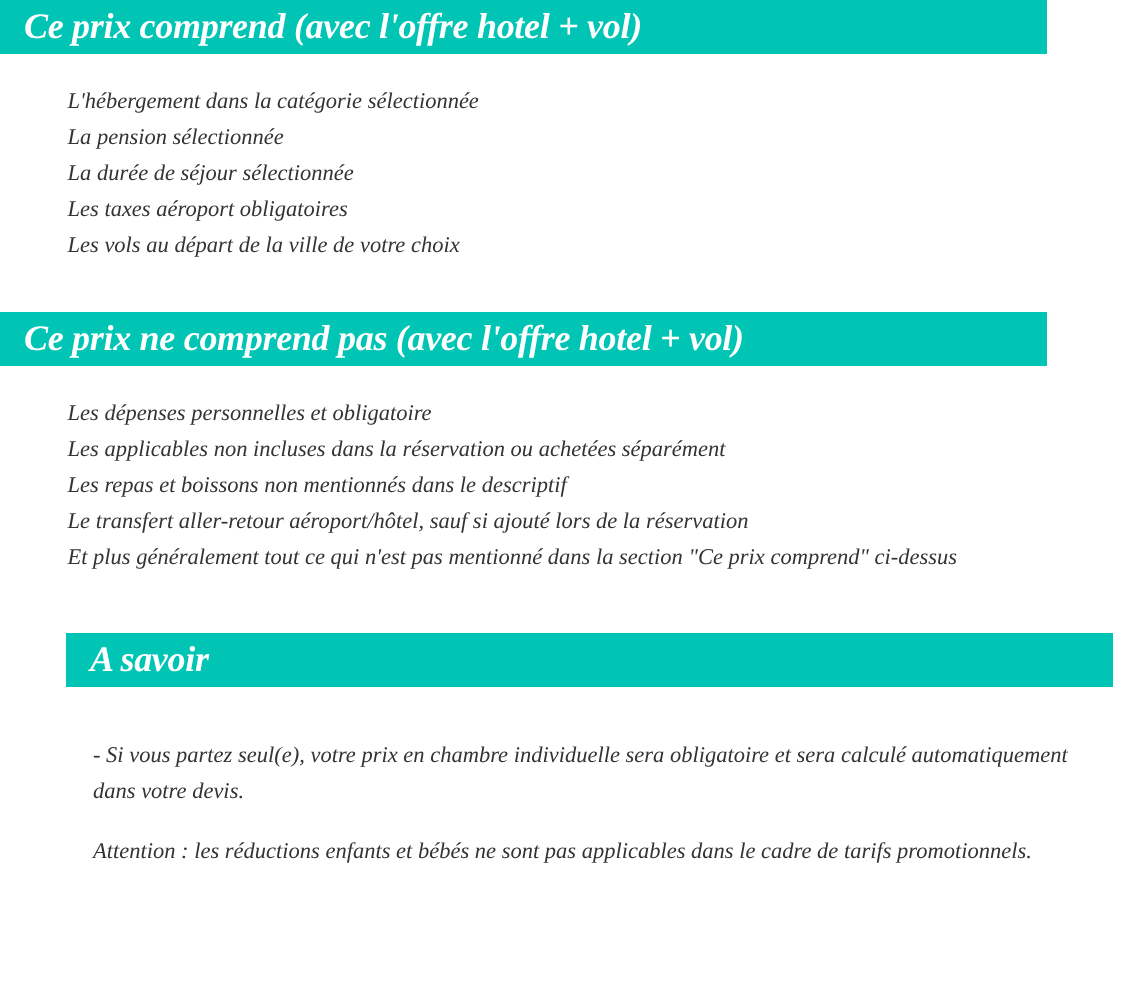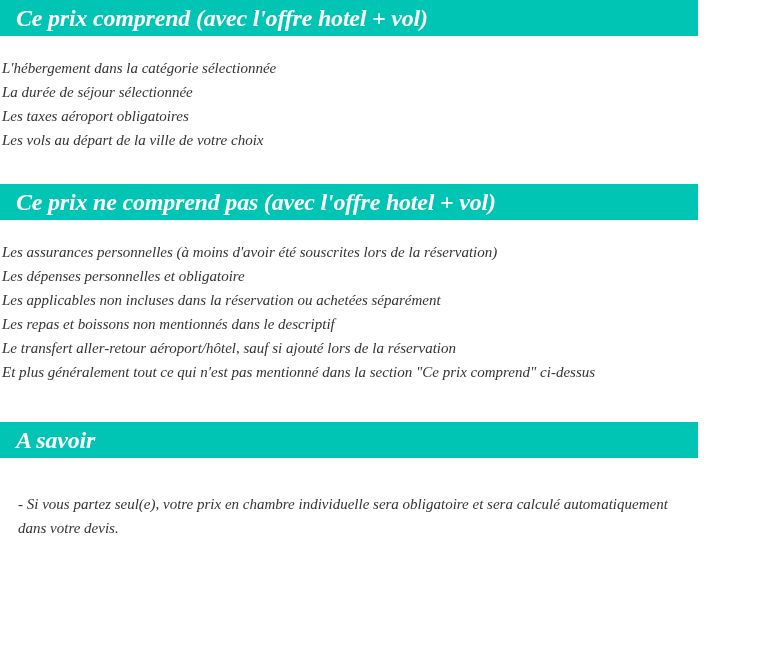--- a/index.html
+++ b/index.html
@@ -47,69 +47,71 @@
     padding: 0;
   }
   .item {
     font-family: "Liberation Serif", serif;
     font-style: italic;
     font-size: 15px;
     line-height: 24px;
     color: #333333;
     padding: 0 8px 0 2px;
     white-space: nowrap;
+    margin-left: 43px;
   }
   .para {
     font-family: "Liberation Serif", serif;
     font-style: italic;
     font-size: 15px;
     line-height: 24px;
     color: #333333;
     padding: 0 10px 0 2px;
     margin: 16px;
   }
   
   #sec-included .section-header { margin-top: 0; }
   #sec-included .section-body { padding-top: 20px; }
   #sec-excluded { margin-top: 32px; }
   #sec-excluded .section-body { padding-top: 20px; }
-  #sec-notes { margin-top: 38px; }
+  #sec-notes { margin-top: 38px; padding-left: 44px; }
   #sec-notes .section-body { padding-top: 18px; }
 </style>
 </head>
 <body>
 
 <div class="page">
 
   <section class="section" id="sec-included">
     <div class="section-header">Ce prix comprend (avec l'offre hotel + vol)</div>
     <div class="section-body">
       <ul class="item-list">
         <li class="item">L'hébergement dans la catégorie sélectionnée</li>
+        <li class="item">La pension sélectionnée</li>
         <li class="item">La durée de séjour sélectionnée</li>
         <li class="item">Les taxes aéroport obligatoires</li>
         <li class="item">Les vols au départ de la ville de votre choix</li>
       </ul>
     </div>
   </section>
 
   <section class="section" id="sec-excluded">
     <div class="section-header">Ce prix ne comprend pas (avec l'offre hotel + vol)</div>
     <div class="section-body">
       <ul class="item-list">
-        <li class="item">Les assurances personnelles (à moins d'avoir été souscrites lors de la réservation)</li>
         <li class="item">Les dépenses personnelles et obligatoire</li>
         <li class="item">Les applicables non incluses dans la réservation ou achetées séparément</li>
         <li class="item">Les repas et boissons non mentionnés dans le descriptif</li>
         <li class="item">Le transfert aller-retour aéroport/hôtel, sauf si ajouté lors de la réservation</li>
         <li class="item">Et plus généralement tout ce qui n'est pas mentionné dans la section "Ce prix comprend" ci-dessus</li>
       </ul>
     </div>
   </section>
 
   <section class="section" id="sec-notes">
     <div class="section-header">A savoir</div>
     <div class="section-body">
       <p class="para">- Si vous partez seul(e), votre prix en chambre individuelle sera obligatoire et sera calculé automatiquement dans votre devis.</p>
+      <p class="para">Attention : les réductions enfants et bébés ne sont pas applicables dans le cadre de tarifs promotionnels.</p>
     </div>
   </section>
 
 </div>
 
 </body></html>

